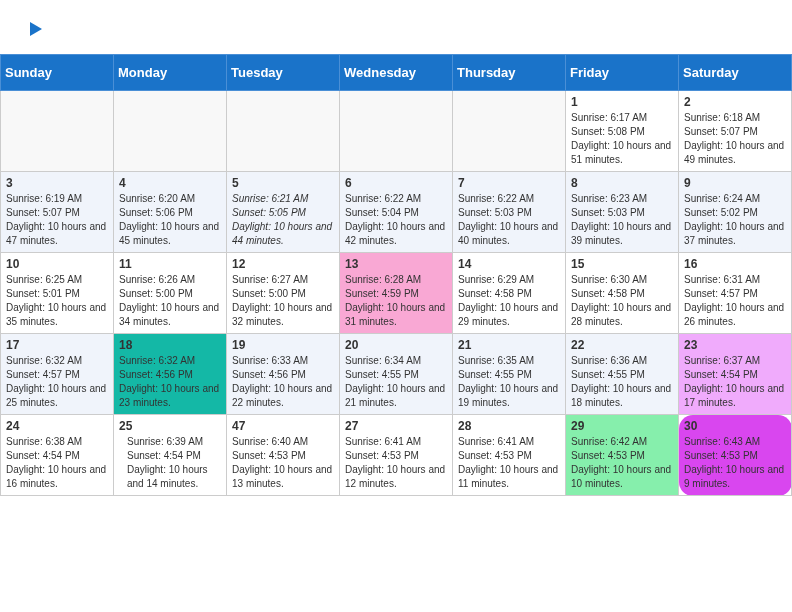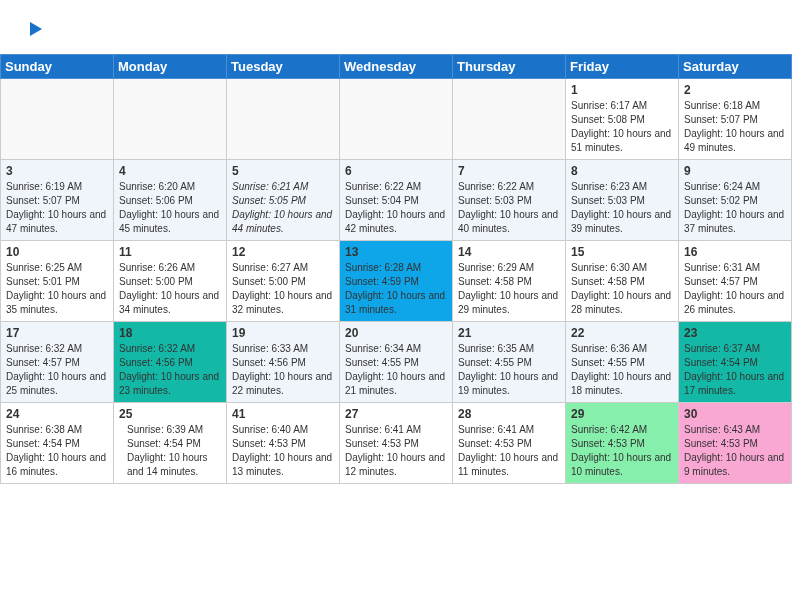--- a/index.html
+++ b/index.html
@@ -38,21 +38,21 @@
     .calendar {
       width: 100%;
       border-collapse: collapse;
       margin-top: 4px;
     }
     .calendar th {
       background: #1a73c9;
       color: #fff;
       font-size: 13px;
       font-weight: bold;
-      padding: 4px 4px;
+      padding: 10px 4px;
       text-align: left;
       border: 1px solid #4a8fd6;
     }
     .calendar td {
       border: 1px solid #ccc;
       vertical-align: top;
       padding: 4px 5px;
       font-size: 10.5px;
       color: #333;
       width: calc(100% / 7);
@@ -201,21 +201,21 @@
             <div class="day-info" style="white-space: pre-line;">Sunrise: 6:26 AM
 Sunset: 5:00 PM
 Daylight: 10 hours and 34 minutes.</div>
           </td>
           <td style="background: rgb(255, 255, 255);">
             <span class="day-num">12</span>
             <div class="day-info" style="white-space: pre-line;">Sunrise: 6:27 AM
 Sunset: 5:00 PM
 Daylight: 10 hours and 32 minutes.</div>
           </td>
-          <td style="background: #0ea5e9;">
+          <td style="background: #f9a8d4;">
             <span class="day-num">13</span>
             <div class="day-info" style="white-space: pre-line;">Sunrise: 6:28 AM
 Sunset: 4:59 PM
 Daylight: 10 hours and 31 minutes.</div>
           </td>
           <td style="background: rgb(255, 255, 255);">
             <span class="day-num">14</span>
             <div class="day-info" style="white-space: pre-line;">Sunrise: 6:29 AM
 Sunset: 4:58 PM
 Daylight: 10 hours and 29 minutes.</div>
@@ -263,42 +263,42 @@
             <div class="day-info" style="white-space: pre-line;">Sunrise: 6:35 AM
 Sunset: 4:55 PM
 Daylight: 10 hours and 19 minutes.</div>
           </td>
           <td style="background: rgb(240, 244, 251);">
             <span class="day-num">22</span>
             <div class="day-info" style="white-space: pre-line;">Sunrise: 6:36 AM
 Sunset: 4:55 PM
 Daylight: 10 hours and 18 minutes.</div>
           </td>
-          <td style="background: #14b8a6; margin-left: 44px;">
+          <td style="background: #f0abfc; margin-left: 44px;">
             <span class="day-num">23</span>
             <div class="day-info" style="white-space: pre-line;">Sunrise: 6:37 AM
 Sunset: 4:54 PM
 Daylight: 10 hours and 17 minutes.</div>
           </td>
         </tr>
         <tr>
           <td style="background: rgb(255, 255, 255); margin-top: 36px;">
             <span class="day-num">24</span>
             <div class="day-info" style="white-space: pre-line;">Sunrise: 6:38 AM
 Sunset: 4:54 PM
 Daylight: 10 hours and 16 minutes.</div>
           </td>
           <td style="background: rgb(255, 255, 255);">
             <span class="day-num">25</span>
             <div class="day-info" style="white-space: pre-line; margin-left: 8px;">Sunrise: 6:39 AM
 Sunset: 4:54 PM
 Daylight: 10 hours and 14 minutes.</div>
           </td>
           <td style="background: rgb(255, 255, 255);">
-            <span class="day-num">41</span>
+            <span class="day-num">47</span>
             <div class="day-info" style="white-space: pre-line;">Sunrise: 6:40 AM
 Sunset: 4:53 PM
 Daylight: 10 hours and 13 minutes.</div>
           </td>
           <td style="background: rgb(255, 255, 255);">
             <span class="day-num">27</span>
             <div class="day-info" style="white-space: pre-line;">Sunrise: 6:41 AM
 Sunset: 4:53 PM
 Daylight: 10 hours and 12 minutes.</div>
           </td>
@@ -307,21 +307,21 @@
             <div class="day-info" style="white-space: pre-line;">Sunrise: 6:41 AM
 Sunset: 4:53 PM
 Daylight: 10 hours and 11 minutes.</div>
           </td>
           <td style="background: #86efac; margin-top: 24px;">
             <span class="day-num">29</span>
             <div class="day-info" style="white-space: pre-line;">Sunrise: 6:42 AM
 Sunset: 4:53 PM
 Daylight: 10 hours and 10 minutes.</div>
           </td>
-          <td style="background: #f9a8d4;">
+          <td style="background: #d946ef; border-radius: 14px;">
             <span class="day-num">30</span>
             <div class="day-info" style="white-space: pre-line;">Sunrise: 6:43 AM
 Sunset: 4:53 PM
 Daylight: 10 hours and 9 minutes.</div>
           </td>
         </tr>
       </tbody>
   </table>
 </div>
 

